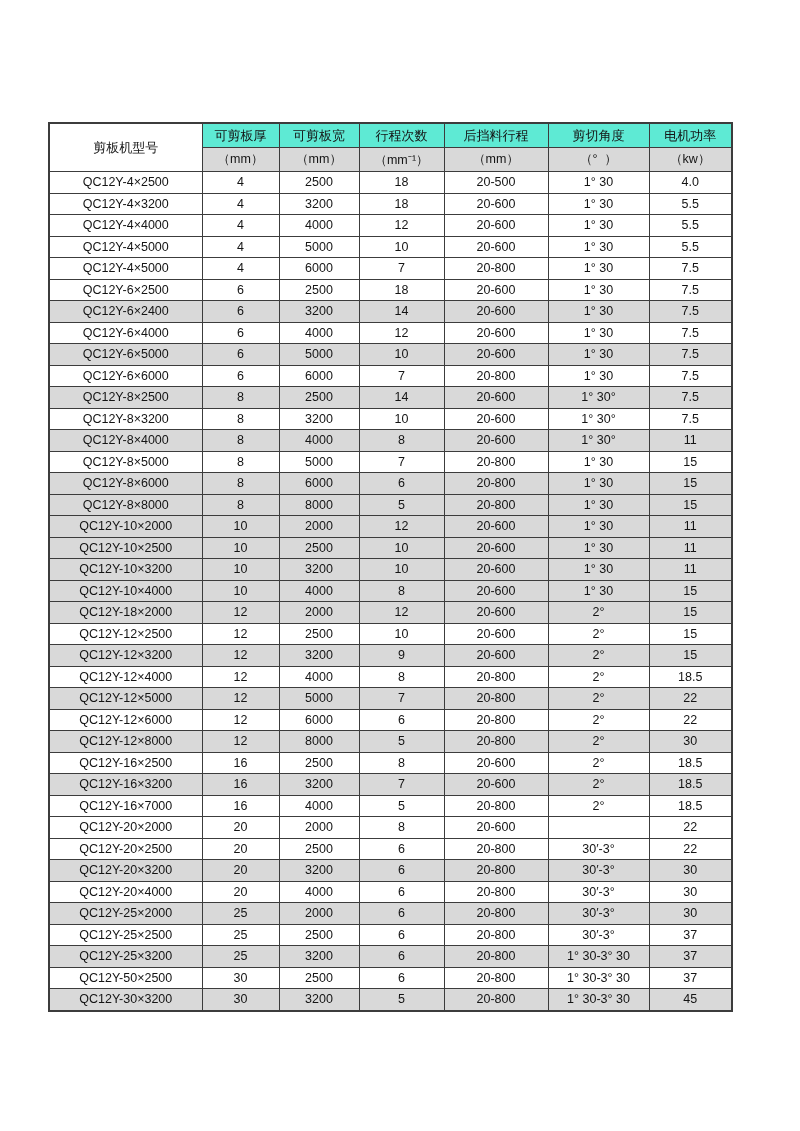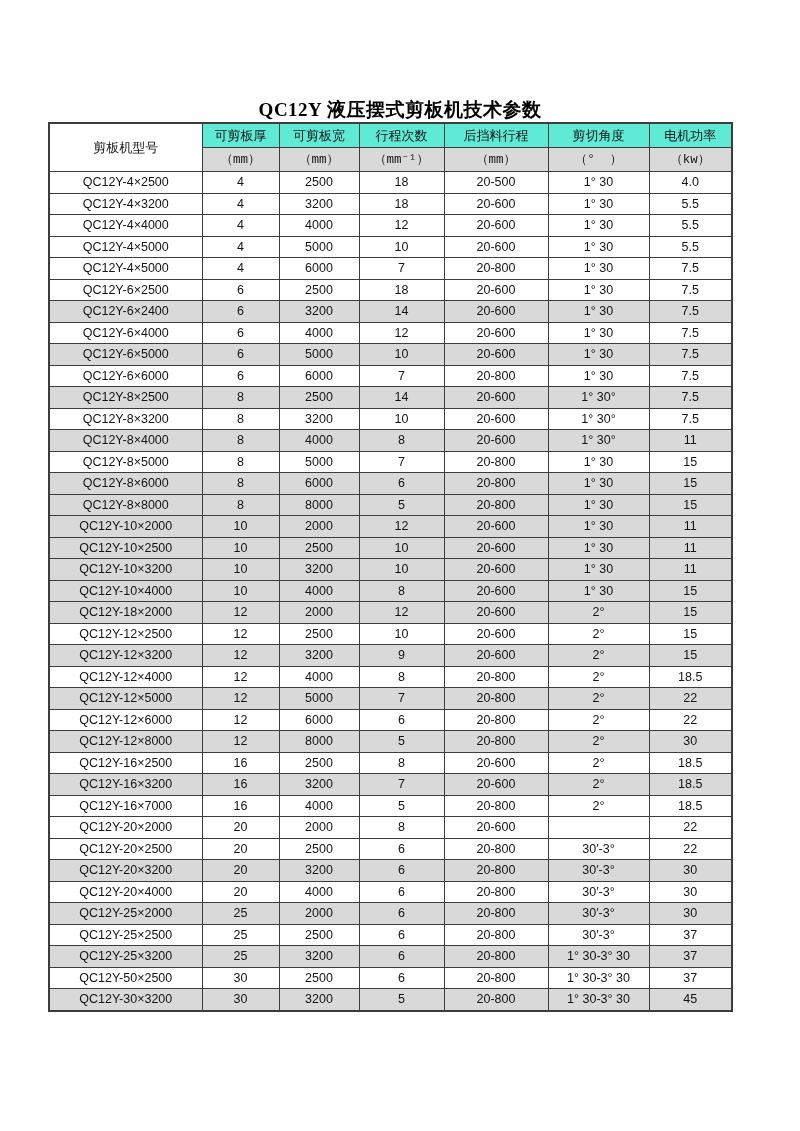--- a/index.html
+++ b/index.html
@@ -40,38 +40,37 @@
   .spec thead th {
     font-family:"Liberation Serif", serif;
     font-weight:normal;
     font-size:13px;
     height:23px;
     background:#5eead4;
   }
   .spec thead tr.unit-row th {
     background:#d9d9d9;
     font-size:12.5px;
-    font-family:Liberation Mono, monospace;
+    font-family:Liberation Sans, sans-serif;
     margin-left:19px;
   }
   .spec thead th.model-head { background:#ffffff; }
   .spec tbody td {
     height:20.5px;
     font-size:12.5px;
     line-height:1;
     background:#ffffff;
   }
   .spec tbody tr.shaded td { background:#d9d9d9; }
 </style>
 </head>
 <body>
 
 <div class="page">
 
-  <div class="title">QC12Y 液压摆式剪板机技术参数</div>
 
   <table class="spec">
     <colgroup>
       <col style="width:153px">
       <col style="width:77px">
       <col style="width:80px">
       <col style="width:85px">
       <col style="width:104px">
       <col style="width:101px">
       <col style="width:83px">

